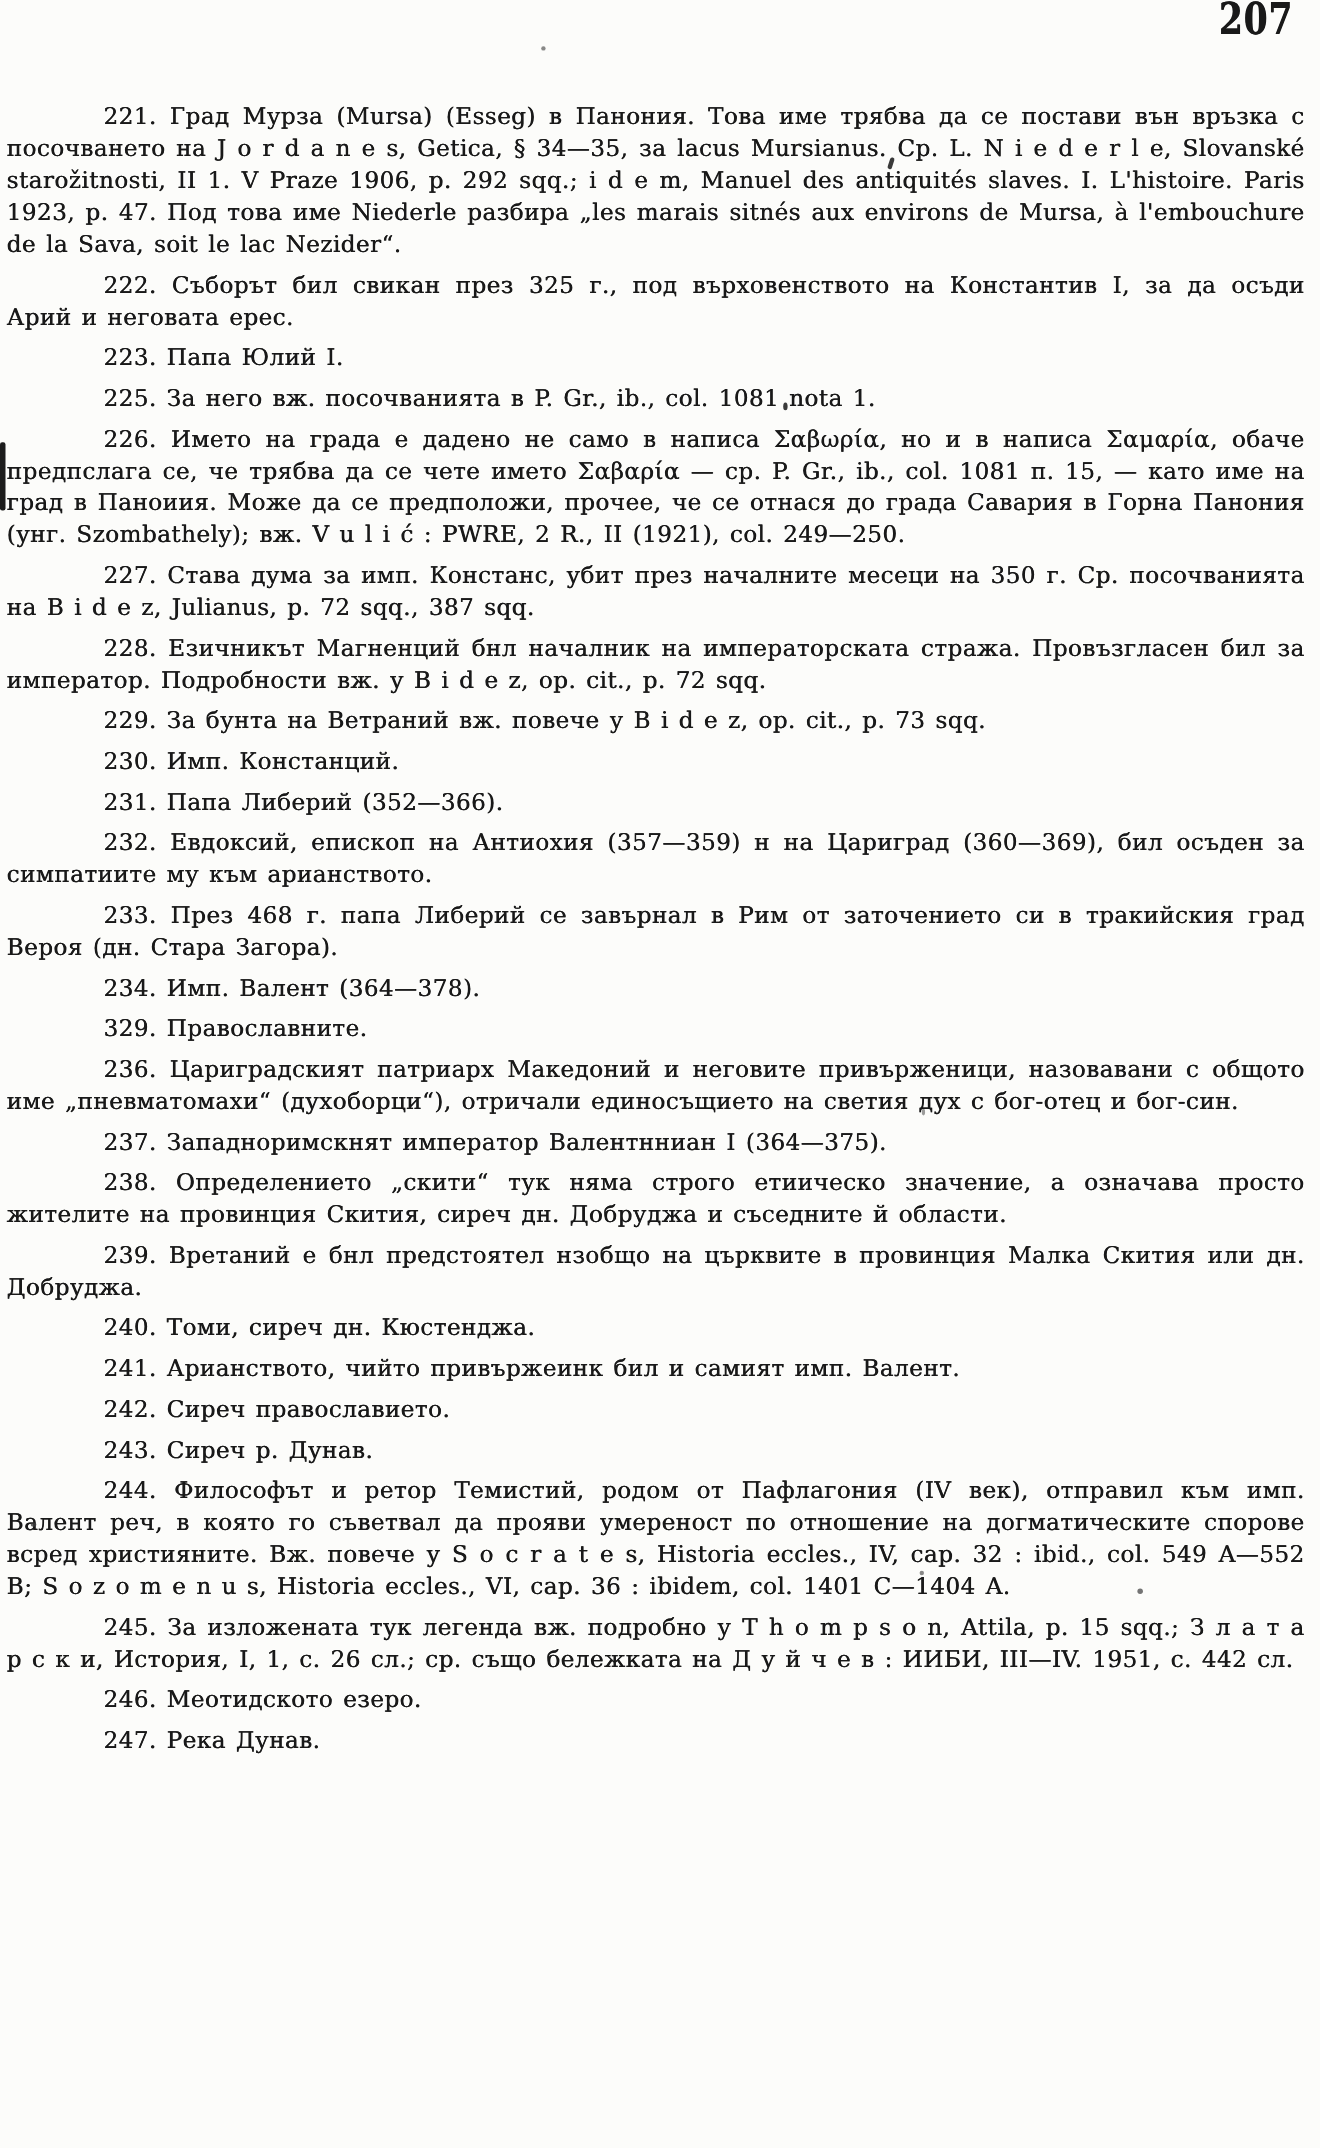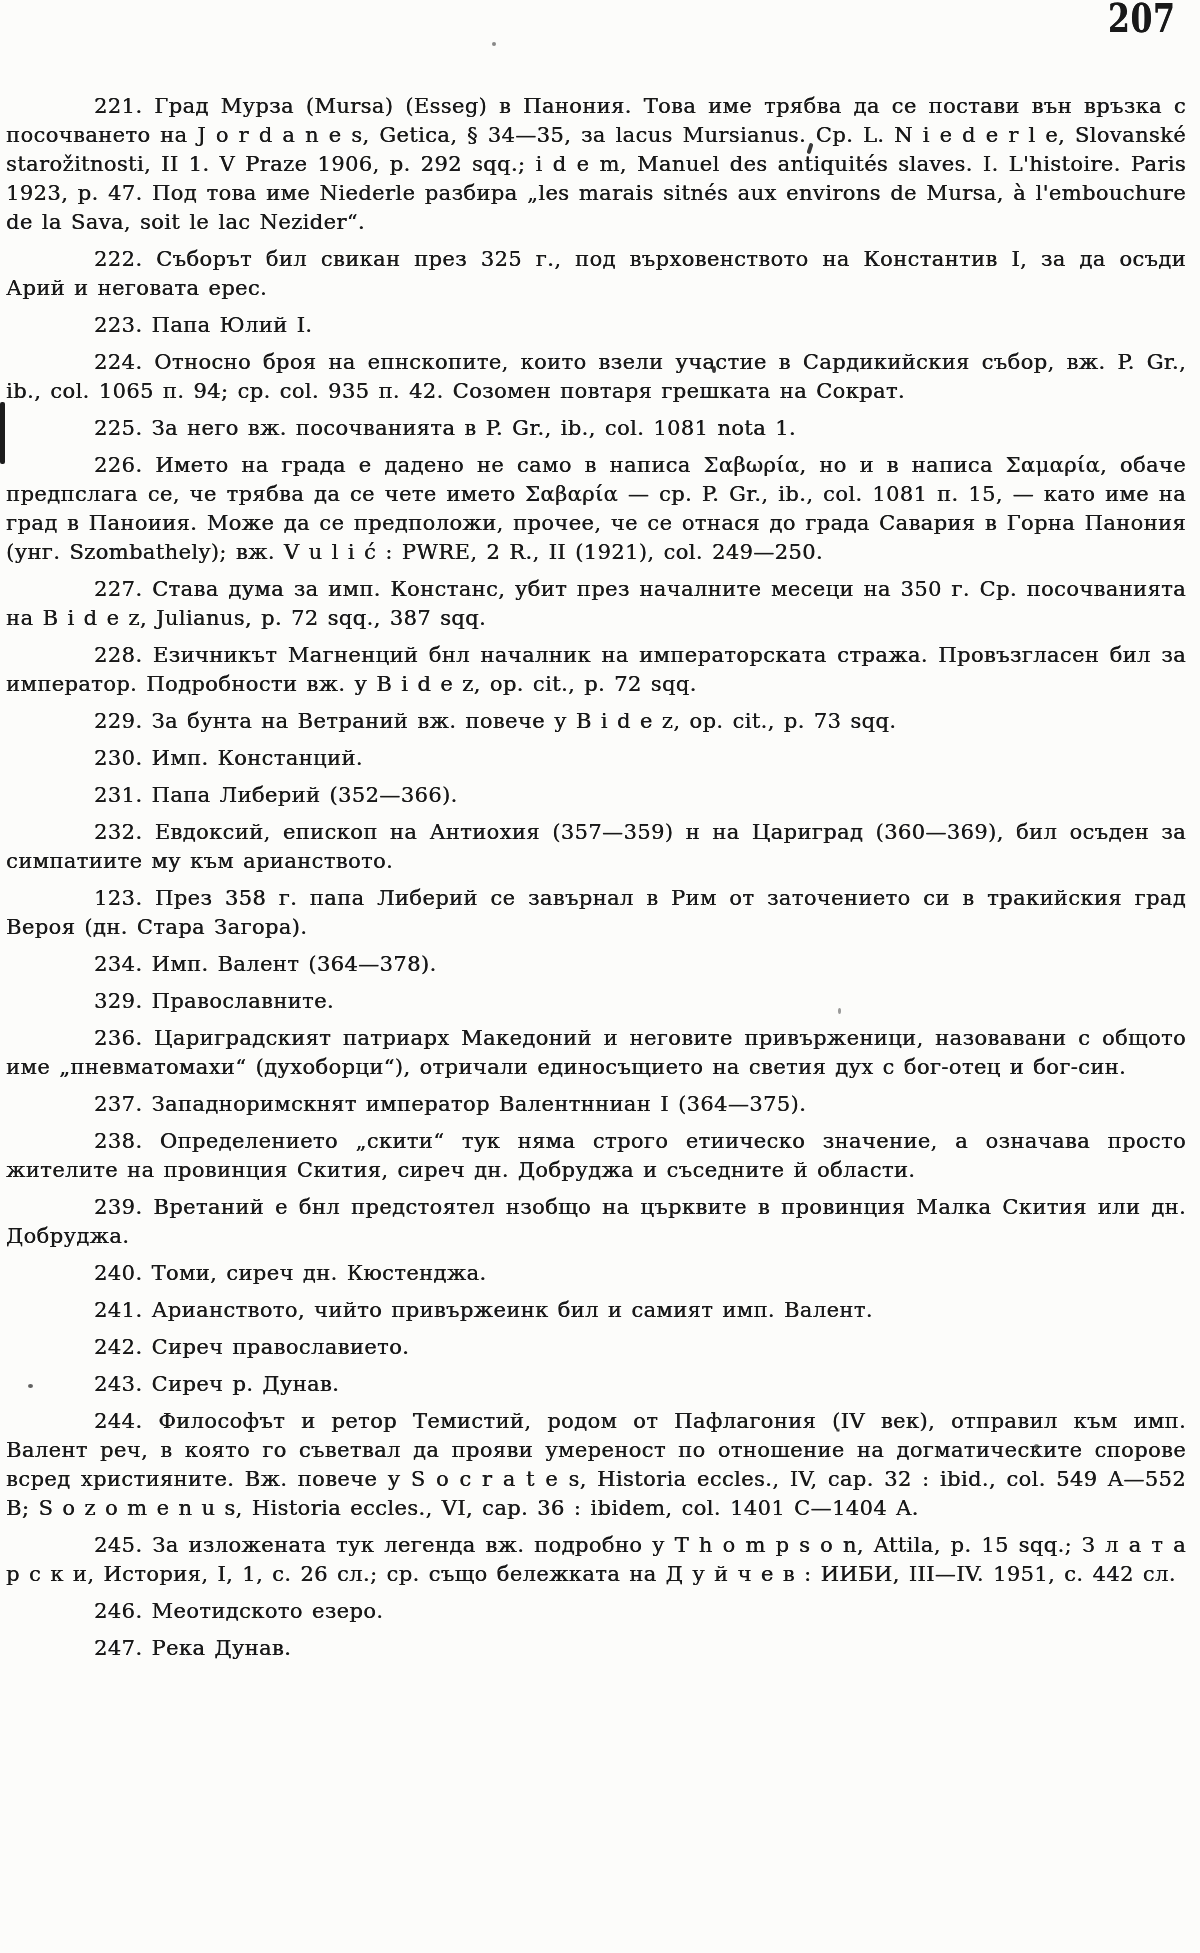--- a/index.html
+++ b/index.html
@@ -67,30 +67,29 @@
 <body>
 
 <div class="page">
 
   <div class="page-number">207</div>
 
   <div class="notes">
     <p class="note">221. Град Мурза (Mursa) (Esseg) в Панония. Това име трябва да се постави вън връзка с посочването на J o r d a n e s, Getica, § 34—35, за lacus Mursianus. Ср. L. N i e d e r l e, Slovanské starožitnosti, II 1. V Praze 1906, p. 292 sqq.; i d e m, Manuel des antiquités slaves. I. L'histoire. Paris 1923, p. 47. Под това име Niederle разбира „les marais sitnés aux environs de Mursa, à l'embouchure de la Sava, soit le lac Nezider“.</p>
     <p class="note">222. Съборът бил свикан през 325 г., под върховенството на Константив I, за да осъди Арий и неговата ерес.</p>
     <p class="note">223. Папа Юлий I.</p>
-    <p class="note">224. Относно броя на епнскопите, които взели участие в Сардикийския събор, вж. P. Gr., ib., col. 1065 п. 94; ср. col. 935 п. 42. Созомен повтаря грешката на Сократ.</p>
     <p class="note">225. За него вж. посочванията в P. Gr., ib., col. 1081 nota 1.</p>
     <p class="note">226. Името на града е дадено не само в написа Σαβωρία, но и в написа Σαμαρία, обаче предпслага се, че трябва да се чете името Σαβαρία — ср. P. Gr., ib., col. 1081 п. 15, — като име на град в Паноиия. Може да се предположи, прочее, че се отнася до града Савария в Горна Панония (унг. Szombathely); вж. V u l i ć : PWRE, 2 R., II (1921), col. 249—250.</p>
     <p class="note">227. Става дума за имп. Констанс, убит през началните месеци на 350 г. Ср. посочванията на B i d e z, Julianus, p. 72 sqq., 387 sqq.</p>
     <p class="note">228. Езичникът Магненций бнл началник на императорската стража. Провъзгласен бил за император. Подробности вж. у B i d e z, op. cit., p. 72 sqq.</p>
     <p class="note">229. За бунта на Ветраний вж. повече у B i d e z, op. cit., p. 73 sqq.</p>
     <p class="note">230. Имп. Констанций.</p>
     <p class="note">231. Папа Либерий (352—366).</p>
     <p class="note">232. Евдоксий, епископ на Антиохия (357—359) н на Цариград (360—369), бил осъден за симпатиите му към арианството.</p>
-    <p class="note">123. През 358 г. папа Либерий се завърнал в Рим от заточението си в тракийския град Вероя (дн. Стара Загора).</p>
+    <p class="note">233. През 468 г. папа Либерий се завърнал в Рим от заточението си в тракийския град Вероя (дн. Стара Загора).</p>
     <p class="note">234. Имп. Валент (364—378).</p>
     <p class="note">329. Православните.</p>
     <p class="note">236. Цариградският патриарх Македоний и неговите привърженици, назовавани с общото име „пневматомахи“ (духоборци“), отричали единосъщието на светия дух с бог-отец и бог-син.</p>
     <p class="note">237. Западноримскнят император Валентнниан I (364—375).</p>
     <p class="note">238. Определението „скити“ тук няма строго етиическо значение, а означава просто жителите на провинция Скития, сиреч дн. Добруджа и съседните й области.</p>
     <p class="note">239. Вретаний е бнл предстоятел нзобщо на църквите в провинция Малка Скития или дн. Добруджа.</p>
     <p class="note">240. Томи, сиреч дн. Кюстенджа.</p>
     <p class="note">241. Арианството, чийто привържеинк бил и самият имп. Валент.</p>
     <p class="note">242. Сиреч православието.</p>
     <p class="note">243. Сиреч р. Дунав.</p>

